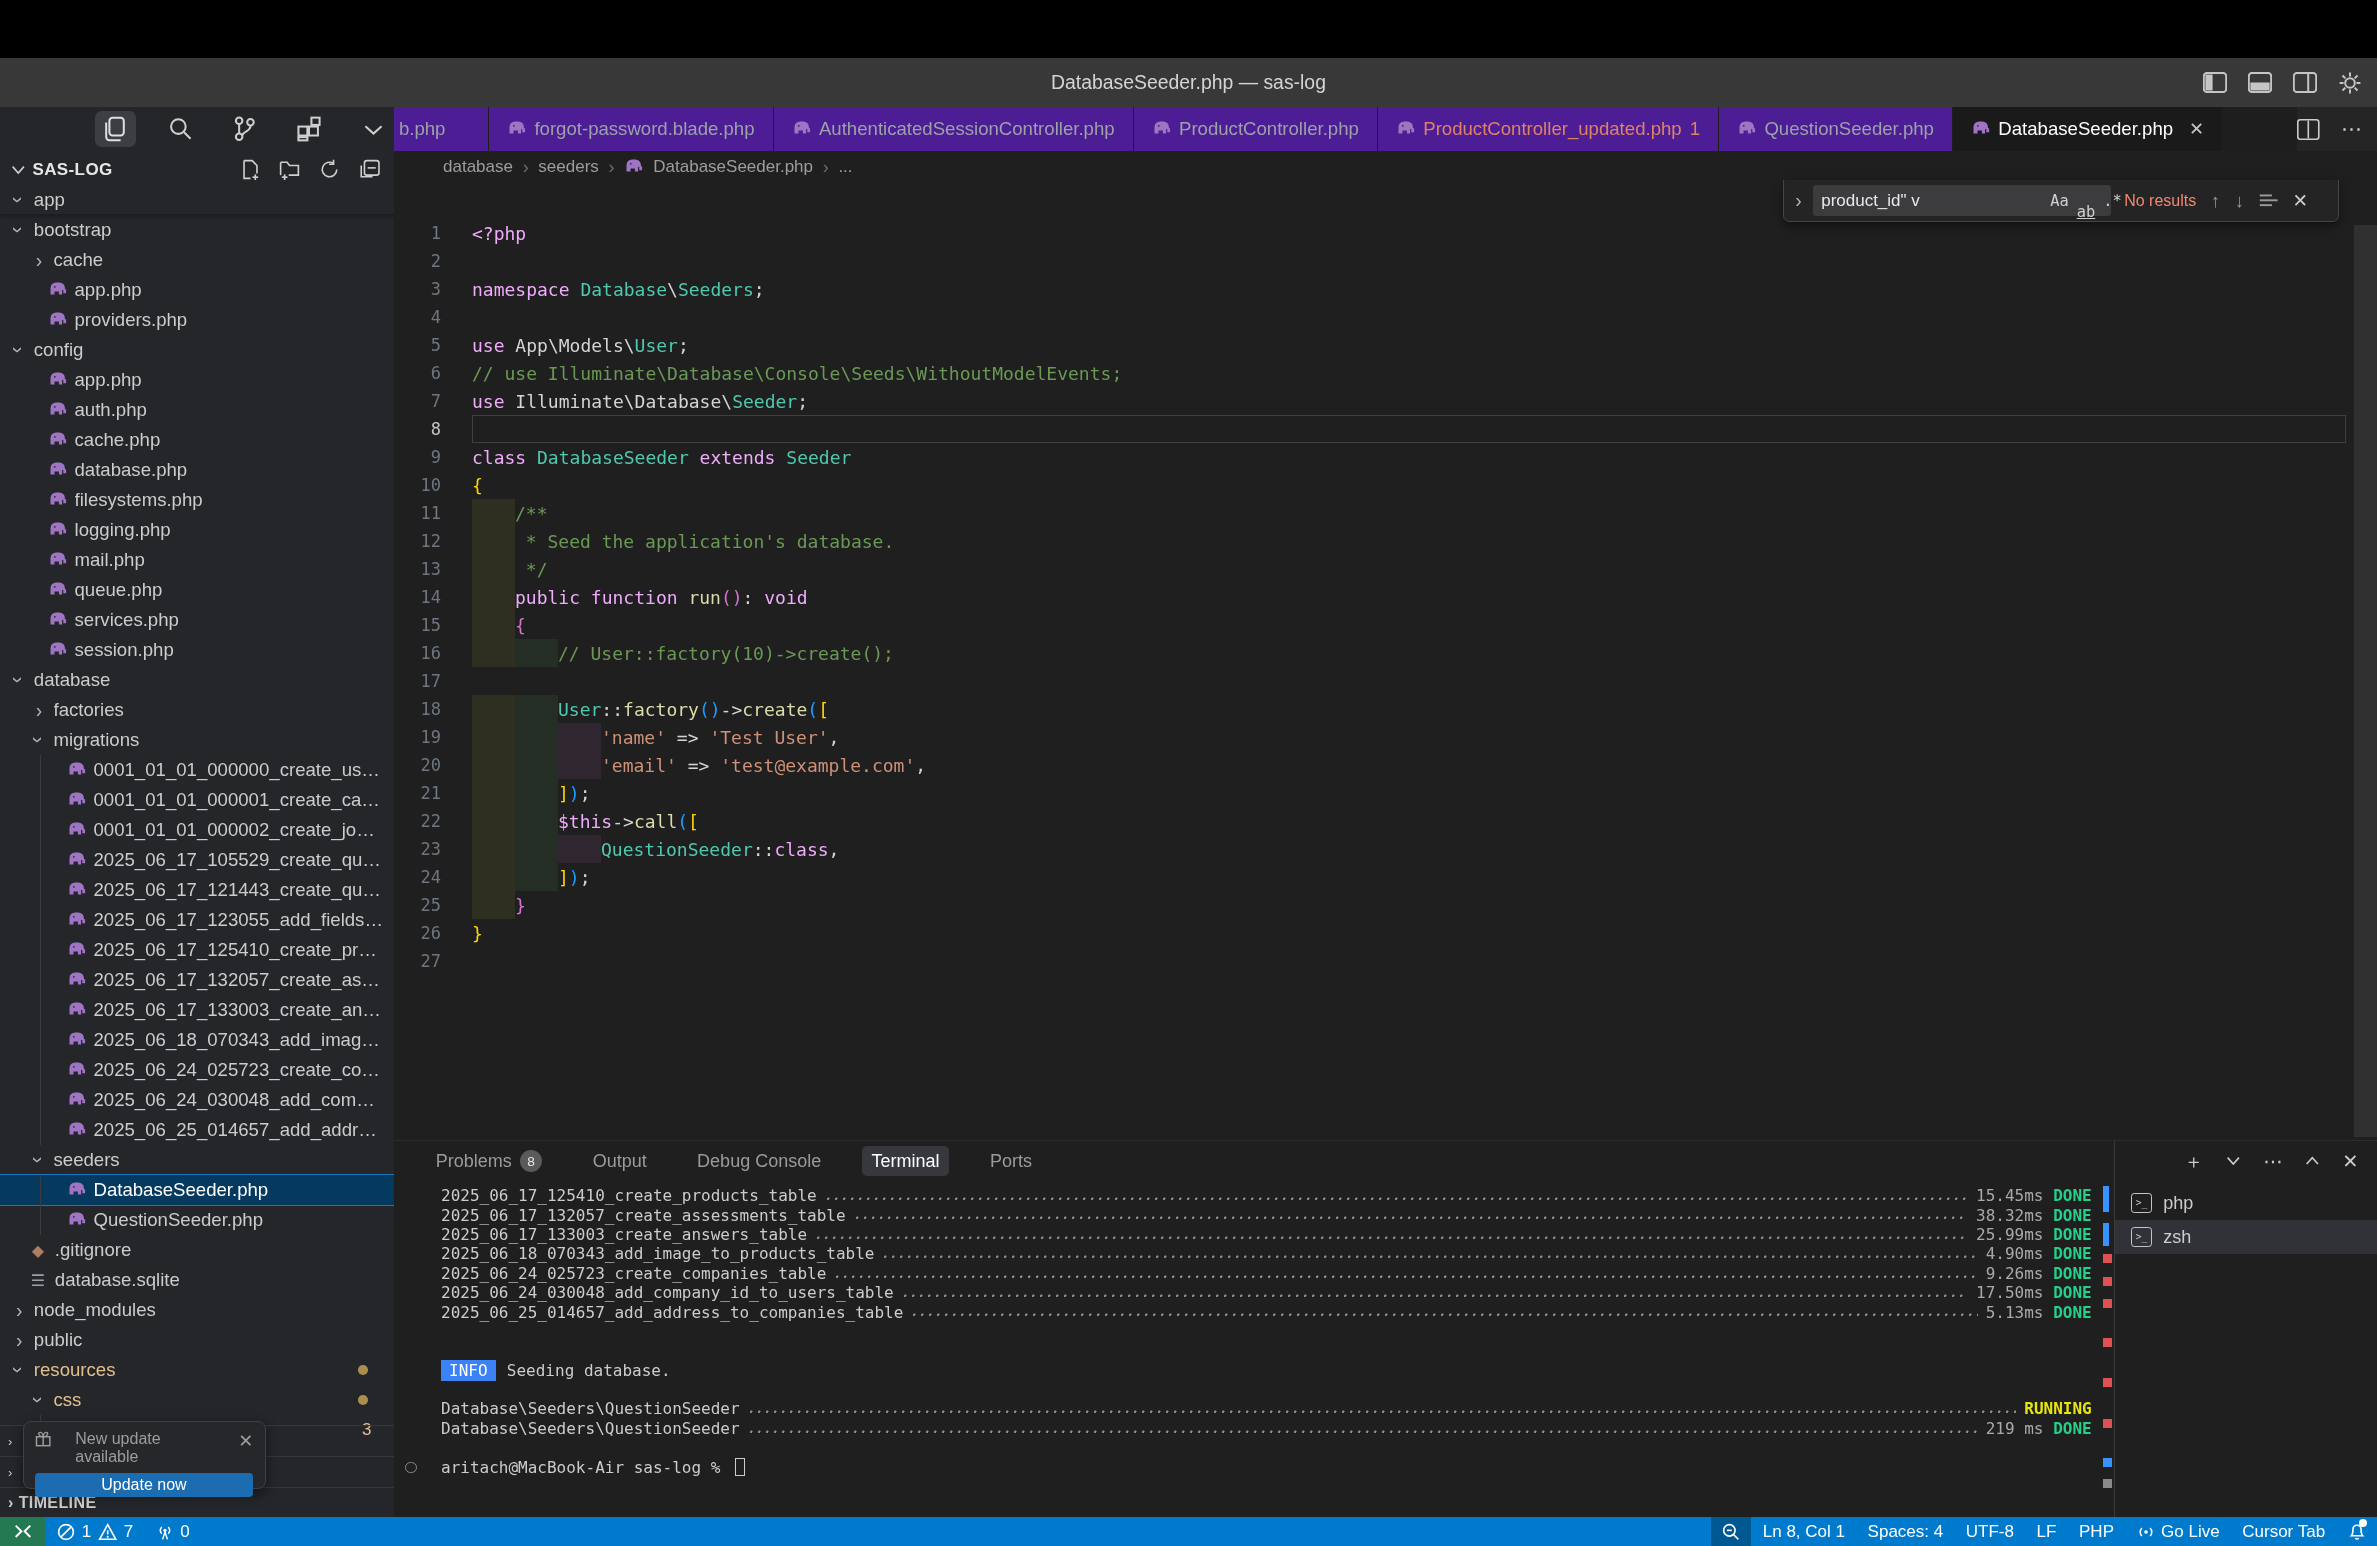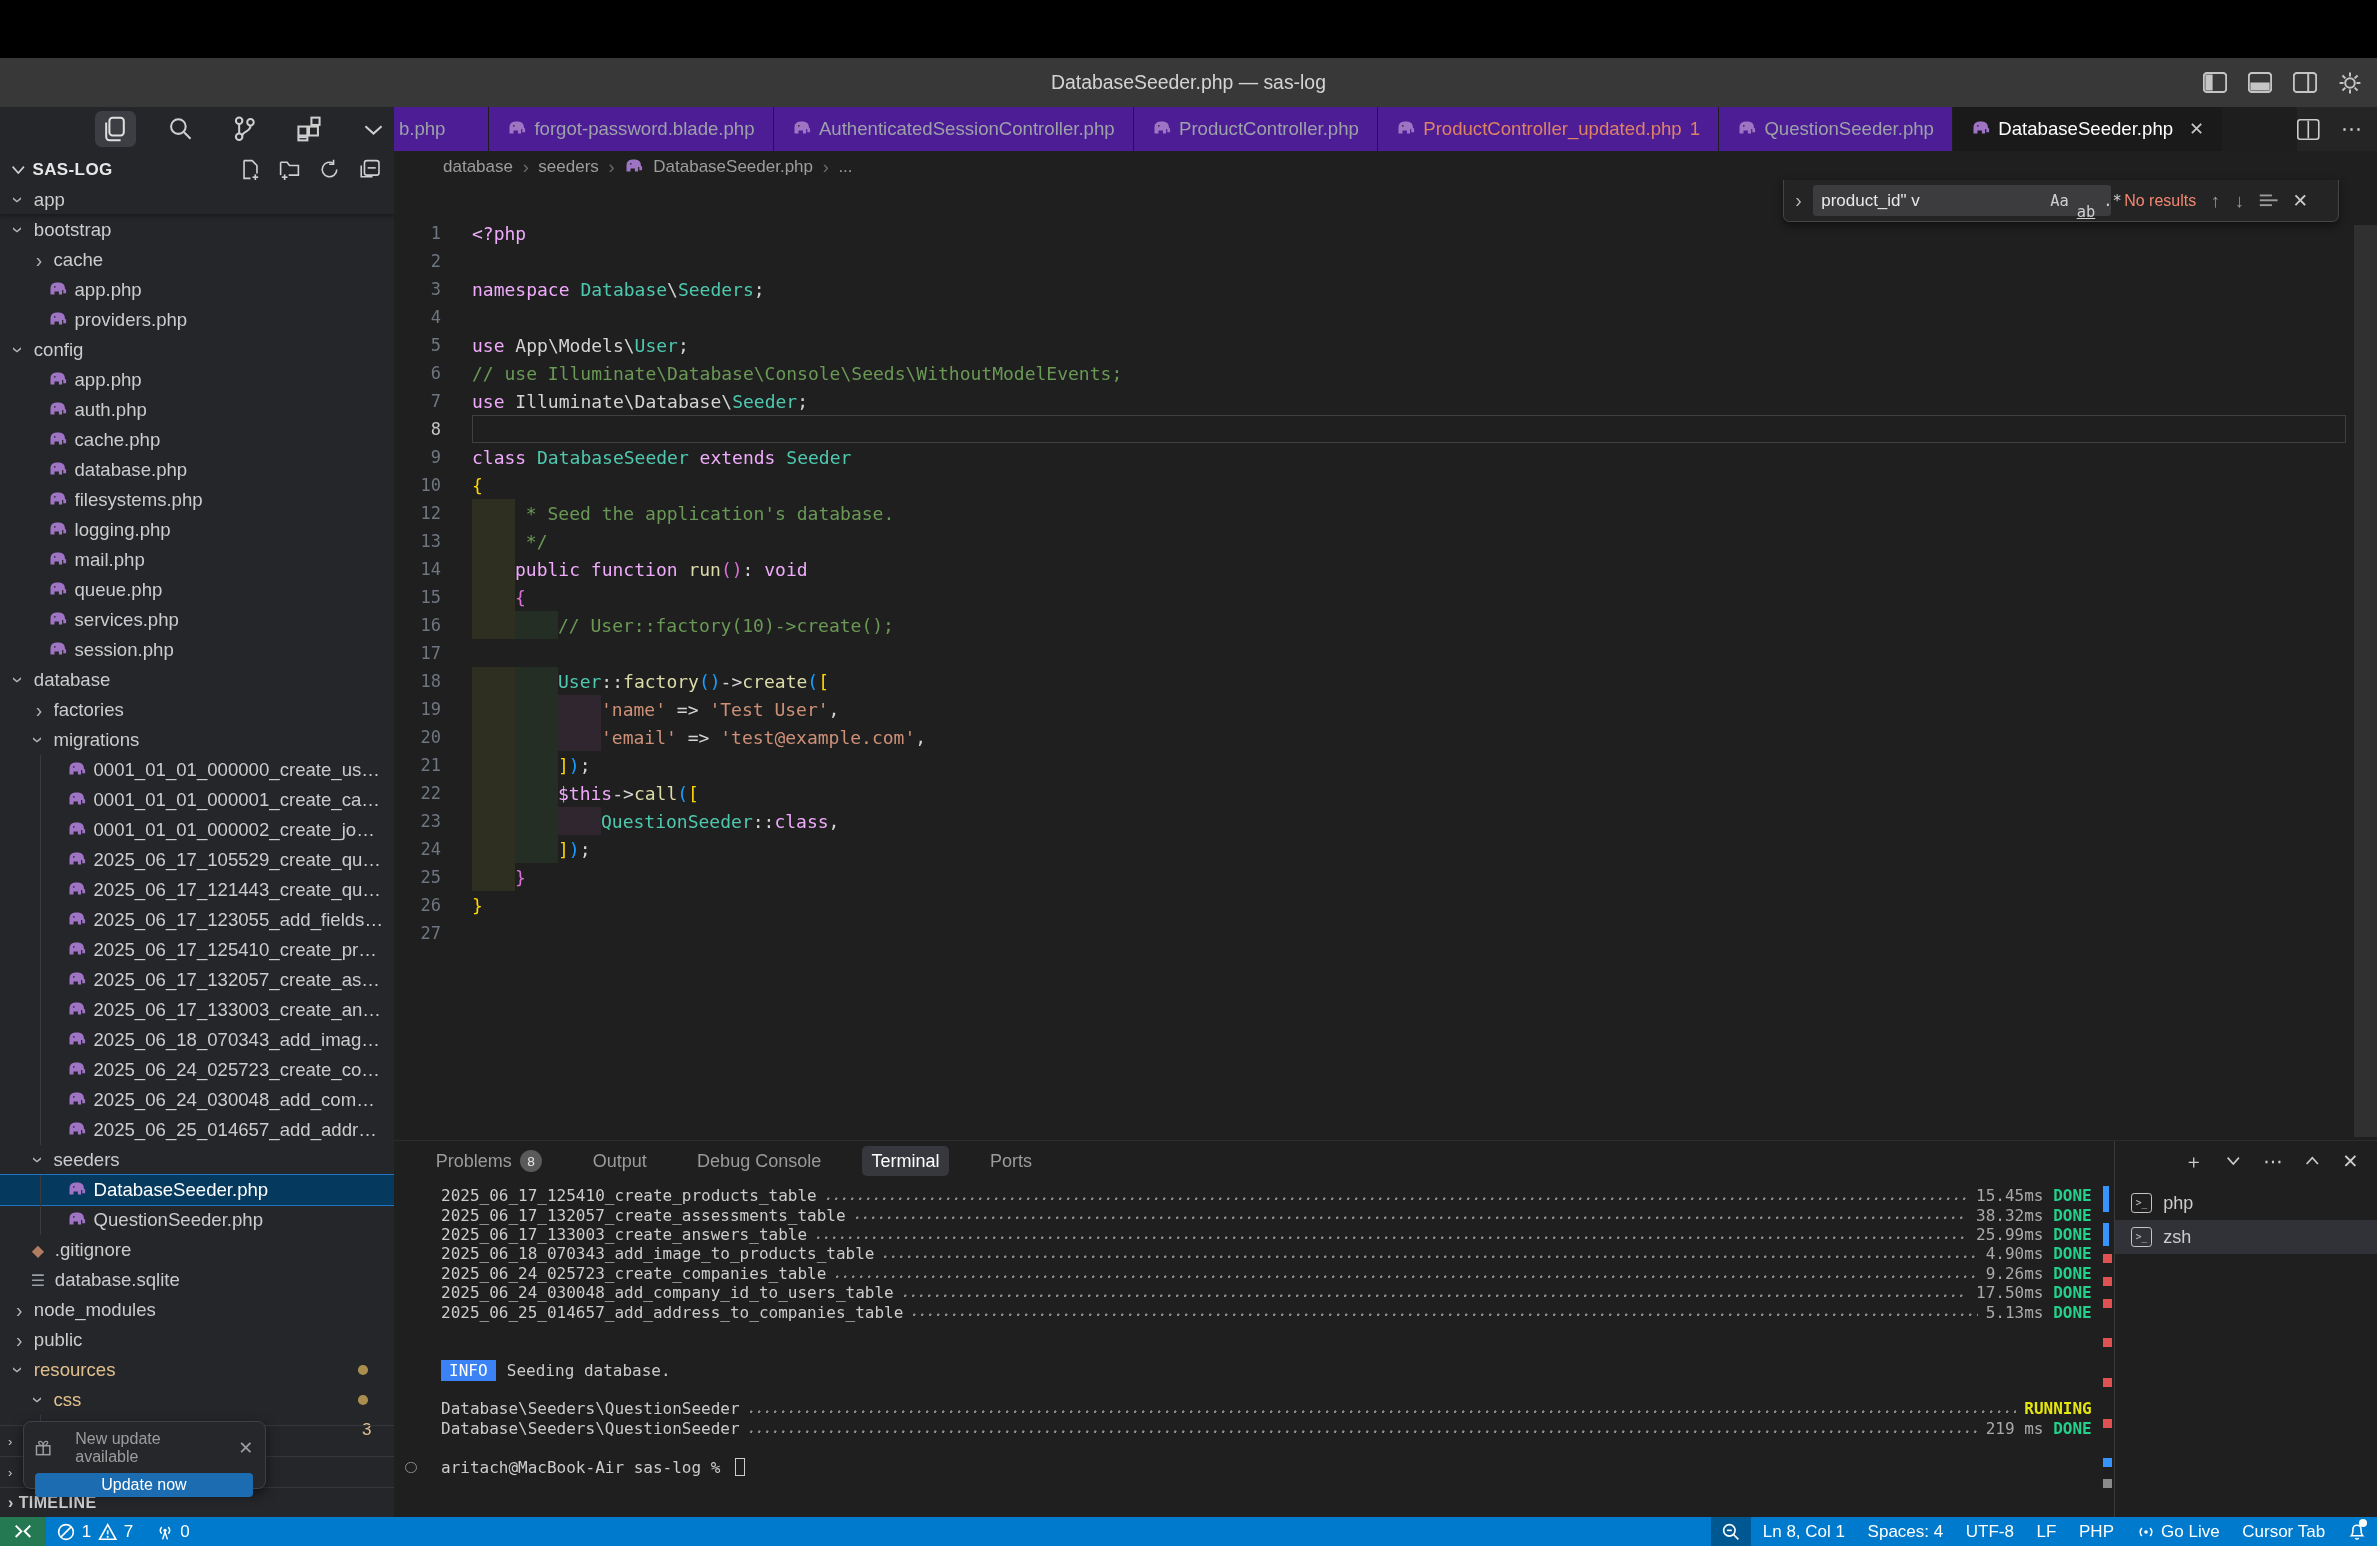--- a/index.html
+++ b/index.html
@@ -34,21 +34,21 @@
   .row .label { overflow:hidden; text-overflow:ellipsis; max-width:291px; }
   .row.mod .label { color:#E2C08D; }
   .badge-dot { position:absolute; right:26px; width:9.7px; height:9.7px; border-radius:50%; background:#A98E4E; }
   .badge-num { position:absolute; right:22.6px; color:#E2C08D; font-size:17px; }
   .guide { position:absolute; left:40px; top:0; bottom:0; width:0.8px; background:#3a3b40; }
   .elephant { fill:#a074c4; }
 
   
   #toast { top:1421px; left:22.6px; width:243px; height:68px; background:#26272b; border:0.8px solid #3f4045;
     border-radius:8px; box-shadow:0 4.9px 11.3px rgba(0,0,0,.5); z-index:40; padding:8px 11.3px; }
-  #toast-head { display:flex; align-items:center; gap:24px; color:#9d9d9d; font-size:16px; }
+  #toast-head { display:flex; gap:24px; color:#9d9d9d; font-size:16px; }
   #toast-close { margin-left:auto; color:#9d9d9d; font-size:18px; }
   #update-btn { margin-top:6.5px; width:218px; height:24px; background:#1c6cb2; border:none; border-radius:4px;
     color:#fff; font-size:16px; font-family:"Liberation Sans",sans-serif; display:block; }
 
   .side-section { position:absolute; left:0; width:394px; height:31px; border-top:0.8px solid #36373b;
     display:flex; align-items:center; padding-left:8px; color:#cccccc; }
   #timeline-row  { top:1380px; font-weight:bold; font-size:16px; letter-spacing:0.4px; }
   #collapsed-a { top:1318px; } #collapsed-b { top:1349px; }
 
   
@@ -664,20 +664,21 @@
           <div class="code-line"><span class="gutter">1</span><span class="tk-kw">&lt;?php</span></div>
           <div class="code-line"><span class="gutter">2</span></div>
           <div class="code-line"><span class="gutter">3</span><span class="tk-kw">namespace </span><span class="tk-cls">Database</span><span class="tk-pl">\</span><span class="tk-cls">Seeders</span><span class="tk-pl">;</span></div>
           <div class="code-line"><span class="gutter">4</span></div>
           <div class="code-line"><span class="gutter">5</span><span class="tk-kw">use </span><span class="tk-pl">App</span><span class="tk-pl">\</span><span class="tk-pl">Models</span><span class="tk-pl">\</span><span class="tk-cls">User</span><span class="tk-pl">;</span></div>
           <div class="code-line"><span class="gutter">6</span><span class="tk-com">// use Illuminate\Database\Console\Seeds\WithoutModelEvents;</span></div>
           <div class="code-line"><span class="gutter">7</span><span class="tk-kw">use </span><span class="tk-pl">Illuminate</span><span class="tk-pl">\</span><span class="tk-pl">Database</span><span class="tk-pl">\</span><span class="tk-cls">Seeder</span><span class="tk-pl">;</span></div>
           <div class="code-line current"><span class="gutter">8</span></div>
           <div class="code-line"><span class="gutter">9</span><span class="tk-kw">class </span><span class="tk-cls">DatabaseSeeder</span><span class="tk-kw"> extends </span><span class="tk-cls">Seeder</span></div>
           <div class="code-line"><span class="gutter">10</span><span class="tk-b1">{</span></div>
+          <div class="code-line"><span class="gutter">11</span><span class="ind l0"></span><span class="tk-com">/**</span></div>
           <div class="code-line"><span class="gutter">12</span><span class="ind l0"></span><span class="tk-com"> * Seed the application's database.</span></div>
           <div class="code-line"><span class="gutter">13</span><span class="ind l0"></span><span class="tk-com"> */</span></div>
           <div class="code-line"><span class="gutter">14</span><span class="ind l0"></span><span class="tk-kw">public function </span><span class="tk-fn">run</span><span class="tk-b2">(</span><span class="tk-b2">)</span><span class="tk-pl">: </span><span class="tk-kw">void</span></div>
           <div class="code-line"><span class="gutter">15</span><span class="ind l0"></span><span class="tk-b2">{</span></div>
           <div class="code-line"><span class="gutter">16</span><span class="ind l0"></span><span class="ind l1"></span><span class="tk-com">// User::factory(10)-&gt;create();</span></div>
           <div class="code-line"><span class="gutter">17</span></div>
           <div class="code-line"><span class="gutter">18</span><span class="ind l0"></span><span class="ind l1"></span><span class="tk-cls">User</span><span class="tk-pl">::</span><span class="tk-fn">factory</span><span class="tk-b3">(</span><span class="tk-b3">)</span><span class="tk-pl">-&gt;</span><span class="tk-fn">create</span><span class="tk-b3">(</span><span class="tk-b1">[</span></div>
           <div class="code-line"><span class="gutter">19</span><span class="ind l0"></span><span class="ind l1"></span><span class="ind l2"></span><span class="tk-str">'name'</span><span class="tk-pl"> =&gt; </span><span class="tk-str">'Test User'</span><span class="tk-pl">,</span></div>
           <div class="code-line"><span class="gutter">20</span><span class="ind l0"></span><span class="ind l1"></span><span class="ind l2"></span><span class="tk-str">'email'</span><span class="tk-pl"> =&gt; </span><span class="tk-str">'test@example.com'</span><span class="tk-pl">,</span></div>
           <div class="code-line"><span class="gutter">21</span><span class="ind l0"></span><span class="ind l1"></span><span class="tk-b1">]</span><span class="tk-b3">)</span><span class="tk-pl">;</span></div>

